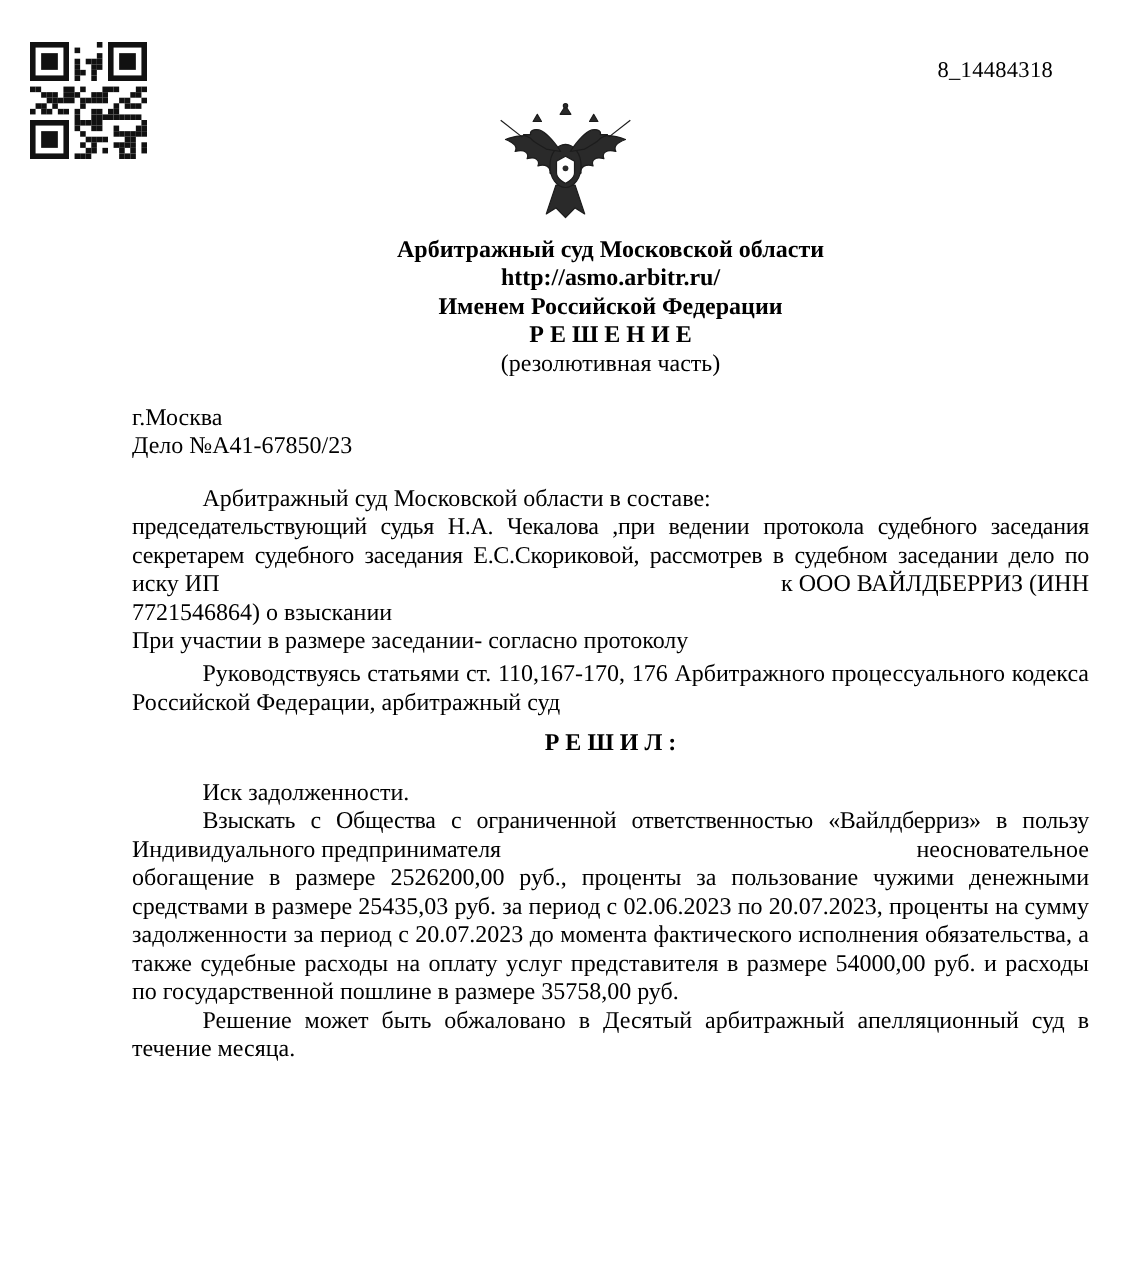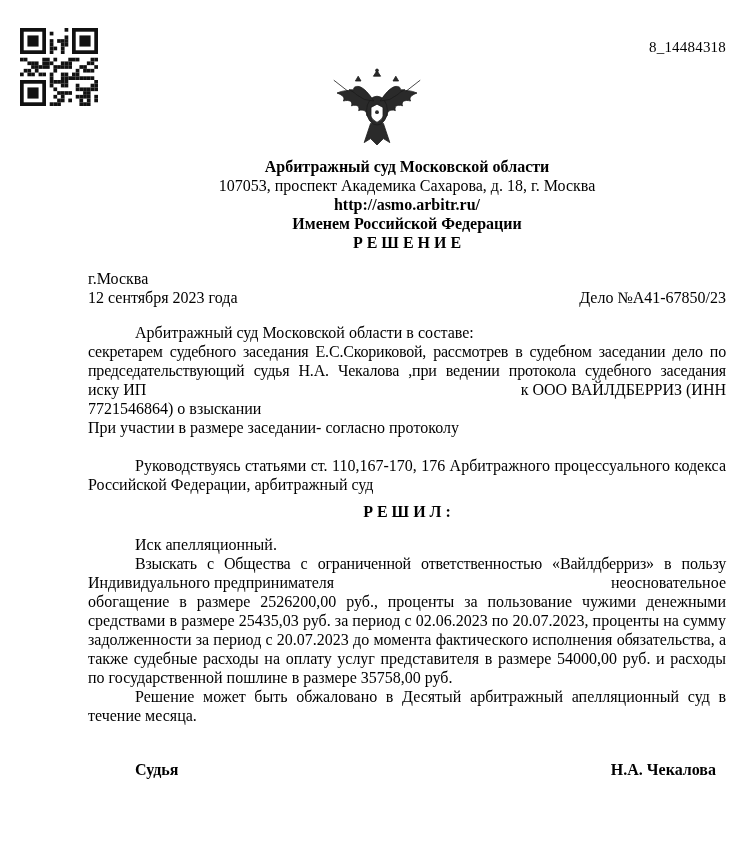--- a/index.html
+++ b/index.html
@@ -10,37 +10,37 @@
     position:relative;
     width:754px; height:846px;
     margin:0 auto;
     background:#ffffff;
     overflow:hidden;
     font-size:16px;
     line-height:19px;
   }
   .qr { position:absolute; left:20px; top:28px; width:78px; height:78px; }
   .qr svg { display:block; width:78px; height:78px; }
-  .doc-id { position:absolute; top:38px; right:28px; font-size:15px; letter-spacing:0.2px; }
+  .doc-id { position:absolute; top:38px; right:52px; font-size:15px; letter-spacing:0.2px; }
   .emblem { position:absolute; top:68px; left:50%; transform:translateX(-50%); width:96px; height:82px; }
   .emblem svg { display:block; width:96px; height:82px; }
 
   .content { position:absolute; left:88px; top:157px; width:638px; }
 
   .center { text-align:center; }
   .bold   { font-weight:bold; }
   .indent { text-indent:47px; }
   .jblock { text-align:justify; }
   .jline  { text-align:justify; text-align-last:justify; white-space:nowrap; letter-spacing:-0.2px; }
   .row    { display:flex; justify-content:space-between; align-items:baseline; }
 
   .mt-head  { }
   .mt-city  { margin-top:17px; }
   .mt-comp  { margin-top:16px; }
-  .mt-basis { margin-top:19px; }
+  .mt-basis { margin-top:3px; }
   .mt-resol { margin-top:8px; }
   .mt-isk   { margin-top:14px; }
   .mt-sign  { margin-top:35px; padding-right:10px; }
   .sign-label { padding-left:47px; }
 </style>
 </head>
 <body>
 
 <div class="page">
 
@@ -207,58 +207,53 @@
 
         <path d="M60 44 L67.5 48 L67.5 58 C67.5 63 60 66.5 60 66.5 C60 66.5 52.5 63 52.5 58 L52.5 48 Z" fill="#ffffff"></path>
         <circle cx="60" cy="54" r="2.4" fill="#2a2a2a" stroke="none"></circle>
       </g>
     </svg>
   </div>
 
   <div class="content">
 
     <div class="center bold">Арбитражный суд Московской области</div>
-    <div class="center">107053, проспект Академика Сахарова, д. 18, г. Москва</div>
     <div class="center bold">http://asmo.arbitr.ru/</div>
 
     <div class="center bold mt-head">Именем Российской Федерации</div>
     <div class="center bold">Р Е Ш Е Н И Е</div>
+    <div class="center">(резолютивная часть)</div>
 
     <div class="mt-city">г.Москва</div>
     <div class="row">
-      <span>12 сентября 2023 года</span>
       <span>Дело №А41-67850/23</span>
     </div>
 
     <div class="indent mt-comp">Арбитражный суд Московской области в составе:</div>
+    <div class="jline">председательствующий судья Н.А. Чекалова ,при ведении протокола судебного заседания</div>
     <div class="jline">секретарем судебного заседания Е.С.Скориковой, рассмотрев в судебном заседании дело по</div>
-    <div class="jline">председательствующий судья Н.А. Чекалова ,при ведении протокола судебного заседания</div>
     <div class="row">
       <span>иску ИП</span>
       <span></span>
       <span>к ООО ВАЙЛДБЕРРИЗ (ИНН</span>
     </div>
     <div>7721546864) о взыскании</div>
     <div>При участии в размере заседании- согласно протоколу</div>
 
     <div class="jblock indent mt-basis">Руководствуясь статьями ст. 110,167-170, 176 Арбитражного процессуального кодекса Российской Федерации, арбитражный суд</div>
 
     <div class="center bold mt-resol">Р Е Ш И Л :</div>
 
-    <div class="indent mt-isk">Иск апелляционный.</div>
+    <div class="indent mt-isk">Иск задолженности.</div>
 
     <div class="jline indent">Взыскать с Общества с ограниченной ответственностью «Вайлдберриз» в пользу</div>
     <div class="row">
       <span>Индивидуального предпринимателя</span>
       <span></span>
       <span>неосновательное</span>
     </div>
     <div class="jblock">обогащение в размере 2526200,00 руб., проценты за пользование чужими денежными средствами в размере 25435,03 руб. за период с 02.06.2023 по 20.07.2023, проценты на сумму задолженности за период с 20.07.2023 до момента фактического исполнения обязательства, а также судебные расходы на оплату услуг представителя в размере 54000,00 руб. и расходы по государственной пошлине в размере 35758,00 руб.</div>
 
     <div class="jblock indent">Решение может быть обжаловано в Десятый арбитражный апелляционный суд в течение месяца.</div>
 
-    <div class="row bold mt-sign">
-      <span class="sign-label">Судья</span>
-      <span>Н.А. Чекалова</span>
-    </div>
 
   </div>
 </div>
 
 </body></html>

